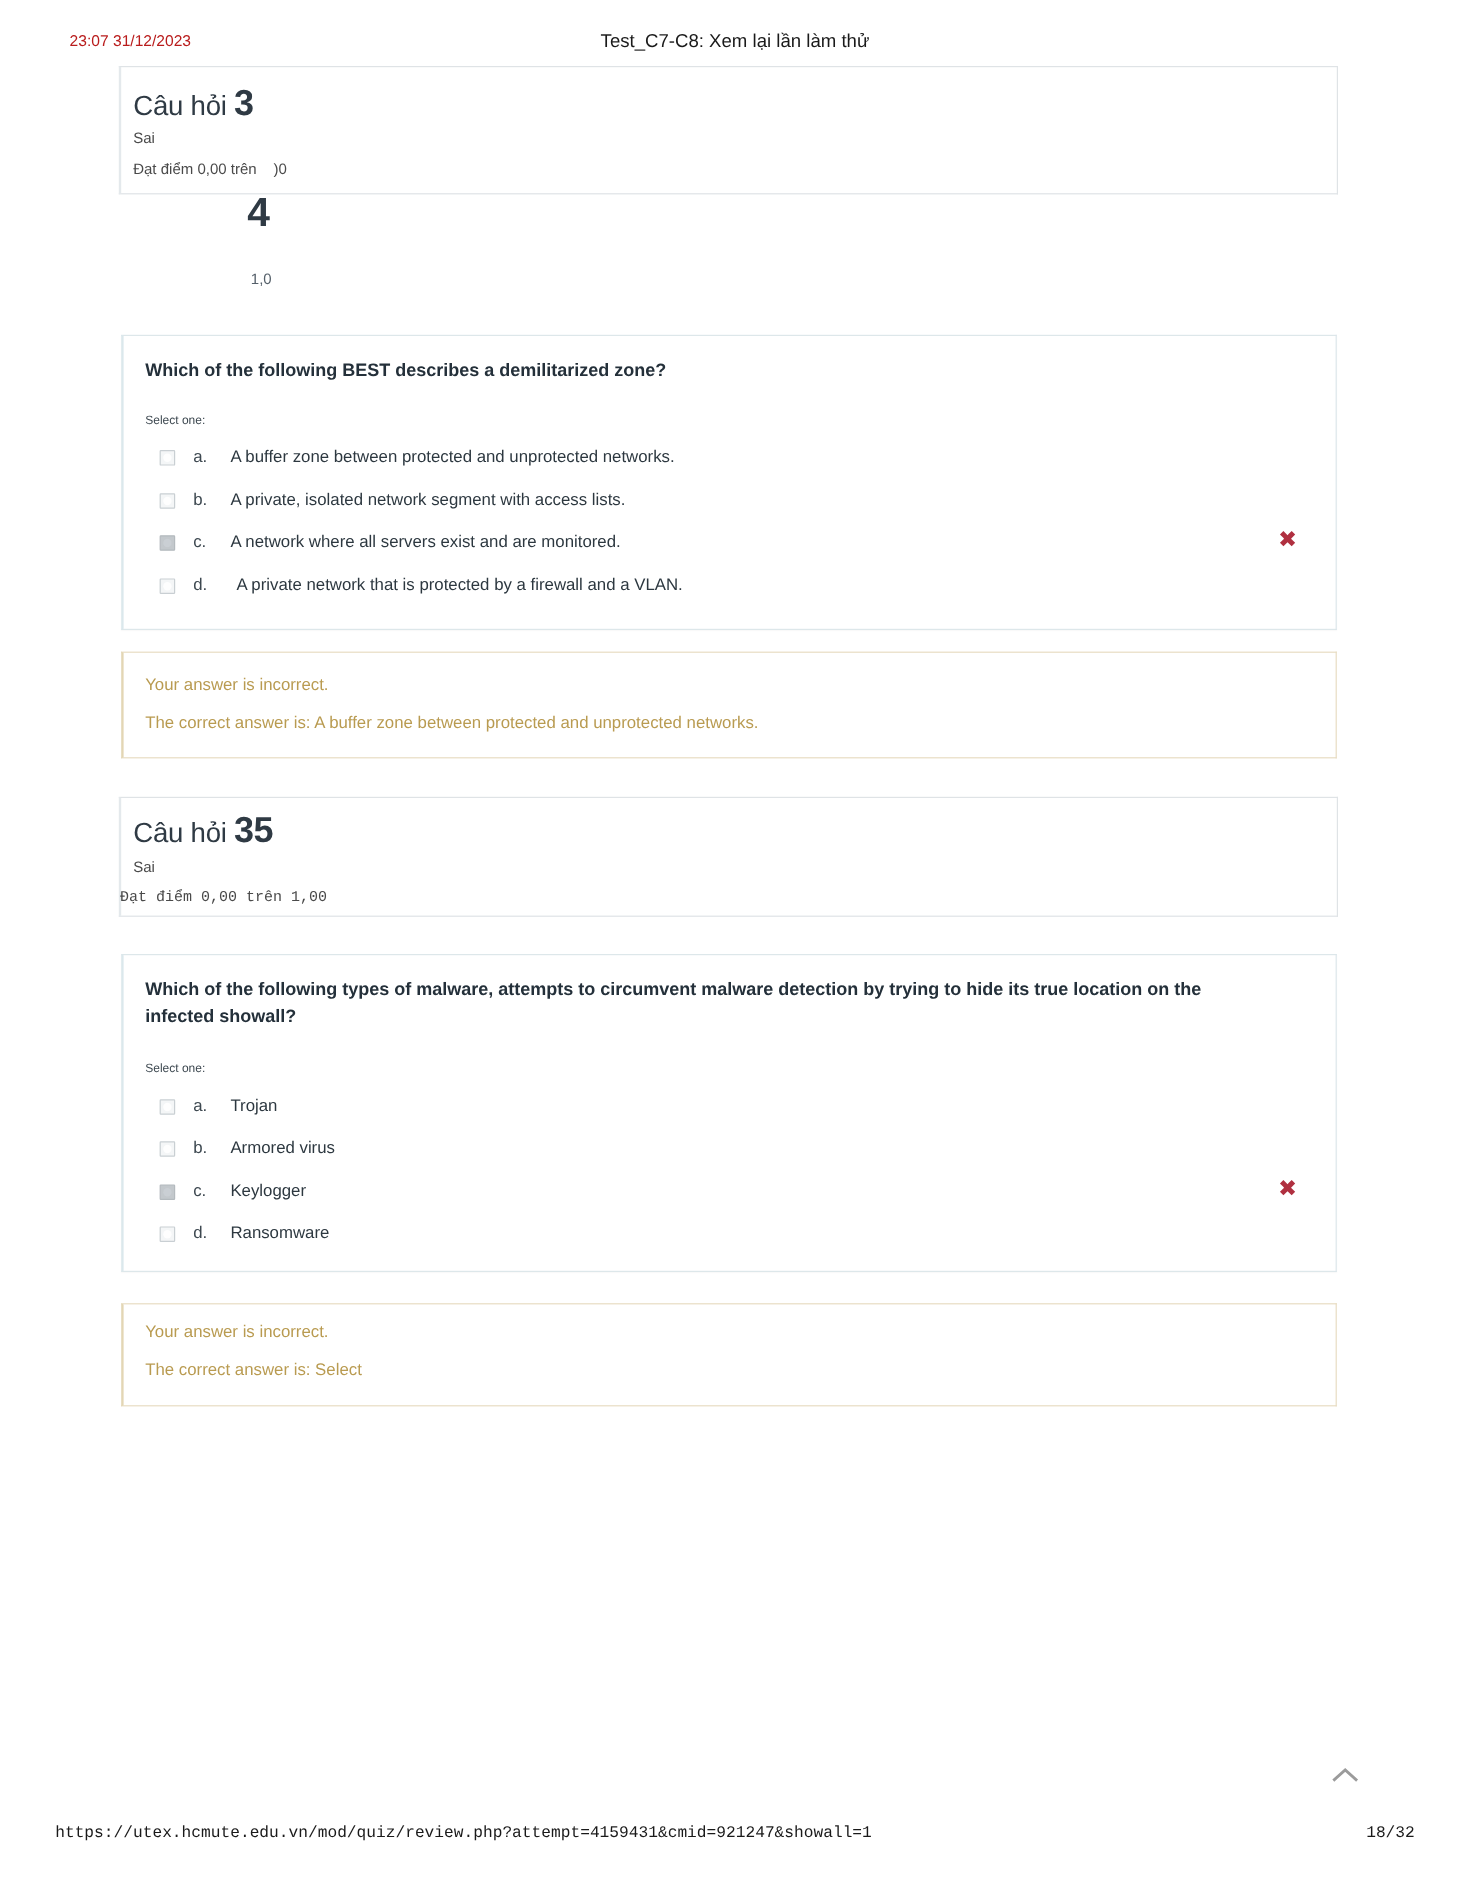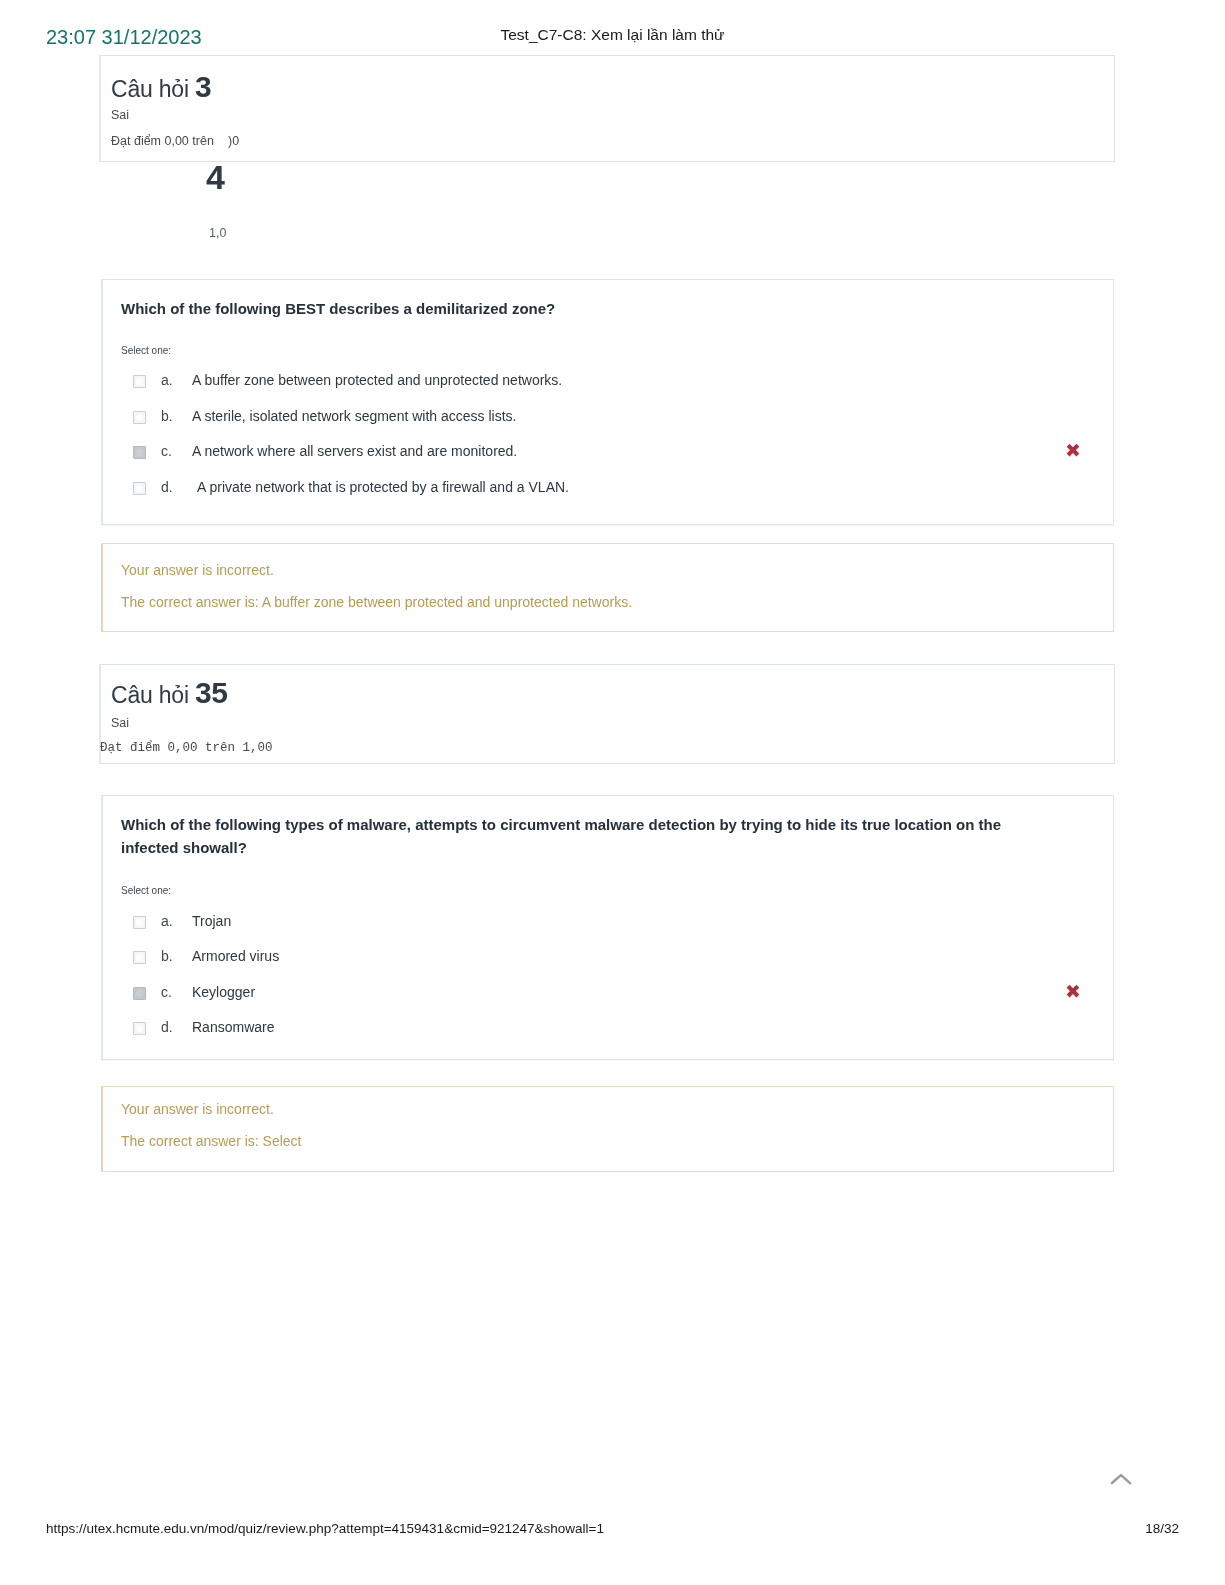--- a/index.html
+++ b/index.html
@@ -18,23 +18,23 @@
 
   
   .print-header {
     position: absolute;
     left: 0; top: 26px;
     width: 1225px;
     height: 22px;
   }
   .print-header .ph-date {
     position: absolute;
-    left: 46px; top: 0;
-    font-size: 20px;
-    color: #0f766e;
+    left: 58px; top: 0;
+    font-size: 13px;
+    color: #b91c1c;
     white-space: nowrap;
   }
   .print-header .ph-title {
     position: absolute;
     left: 0; top: 0;
     width: 1225px;
     text-align: center;
     font-size: 15.5px;
     color: #1a1a1a;
     white-space: nowrap;
@@ -191,20 +191,21 @@
     position: absolute;
     right: 92px;
     top: 1472px;
     width: 24px; height: 14px;
   }
   .print-footer {
     position: absolute;
     left: 0; top: 1521px;
     width: 1225px;
     height: 20px;
+    font-family: Liberation Mono, monospace;
   }
   .print-footer .pf-url {
     position: absolute;
     left: 46px; top: 0;
     font-size: 13.5px;
     color: #1a1a1a;
     white-space: nowrap;
   }
   .print-footer .pf-page {
     position: absolute;
@@ -246,21 +247,21 @@
     </span>
   <span class="a-letter">a.</span>
   <span class="a-text">A buffer zone between protected and unprotected networks.</span>
 </div>
 
 <div class="answer-row" style="left:133px; top:408px; width:960px;">
   <span class="ckbox">
       <span class="ck-inner"></span>
     </span>
   <span class="a-letter">b.</span>
-  <span class="a-text">A sterile, isolated network segment with access lists.</span>
+  <span class="a-text">A private, isolated network segment with access lists.</span>
 </div>
 
 <div class="answer-row" style="left:133px; top:443px; width:960px;">
   <span class="ckbox sel">
       <span class="ck-inner"></span>
     </span>
   <span class="a-letter">c.</span>
   <span class="a-text">A network where all servers exist and are monitored.</span>
 </div>
 

